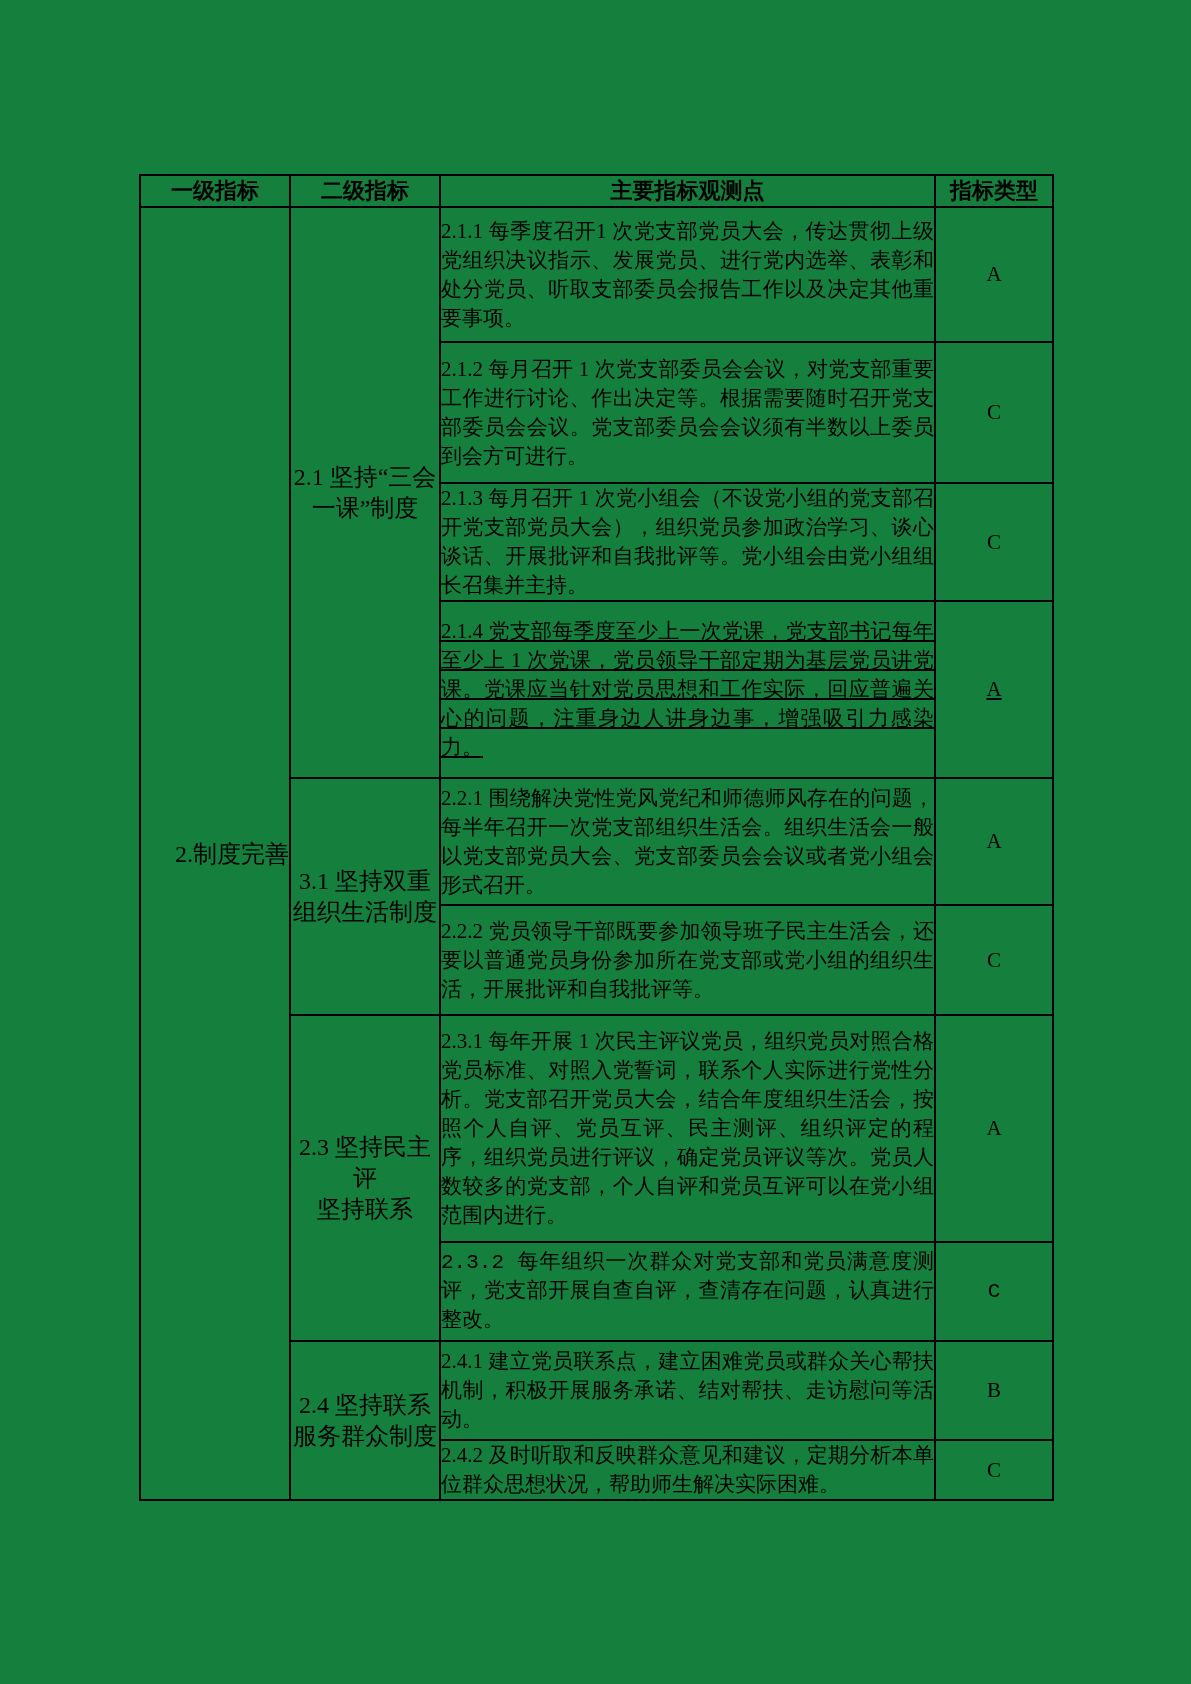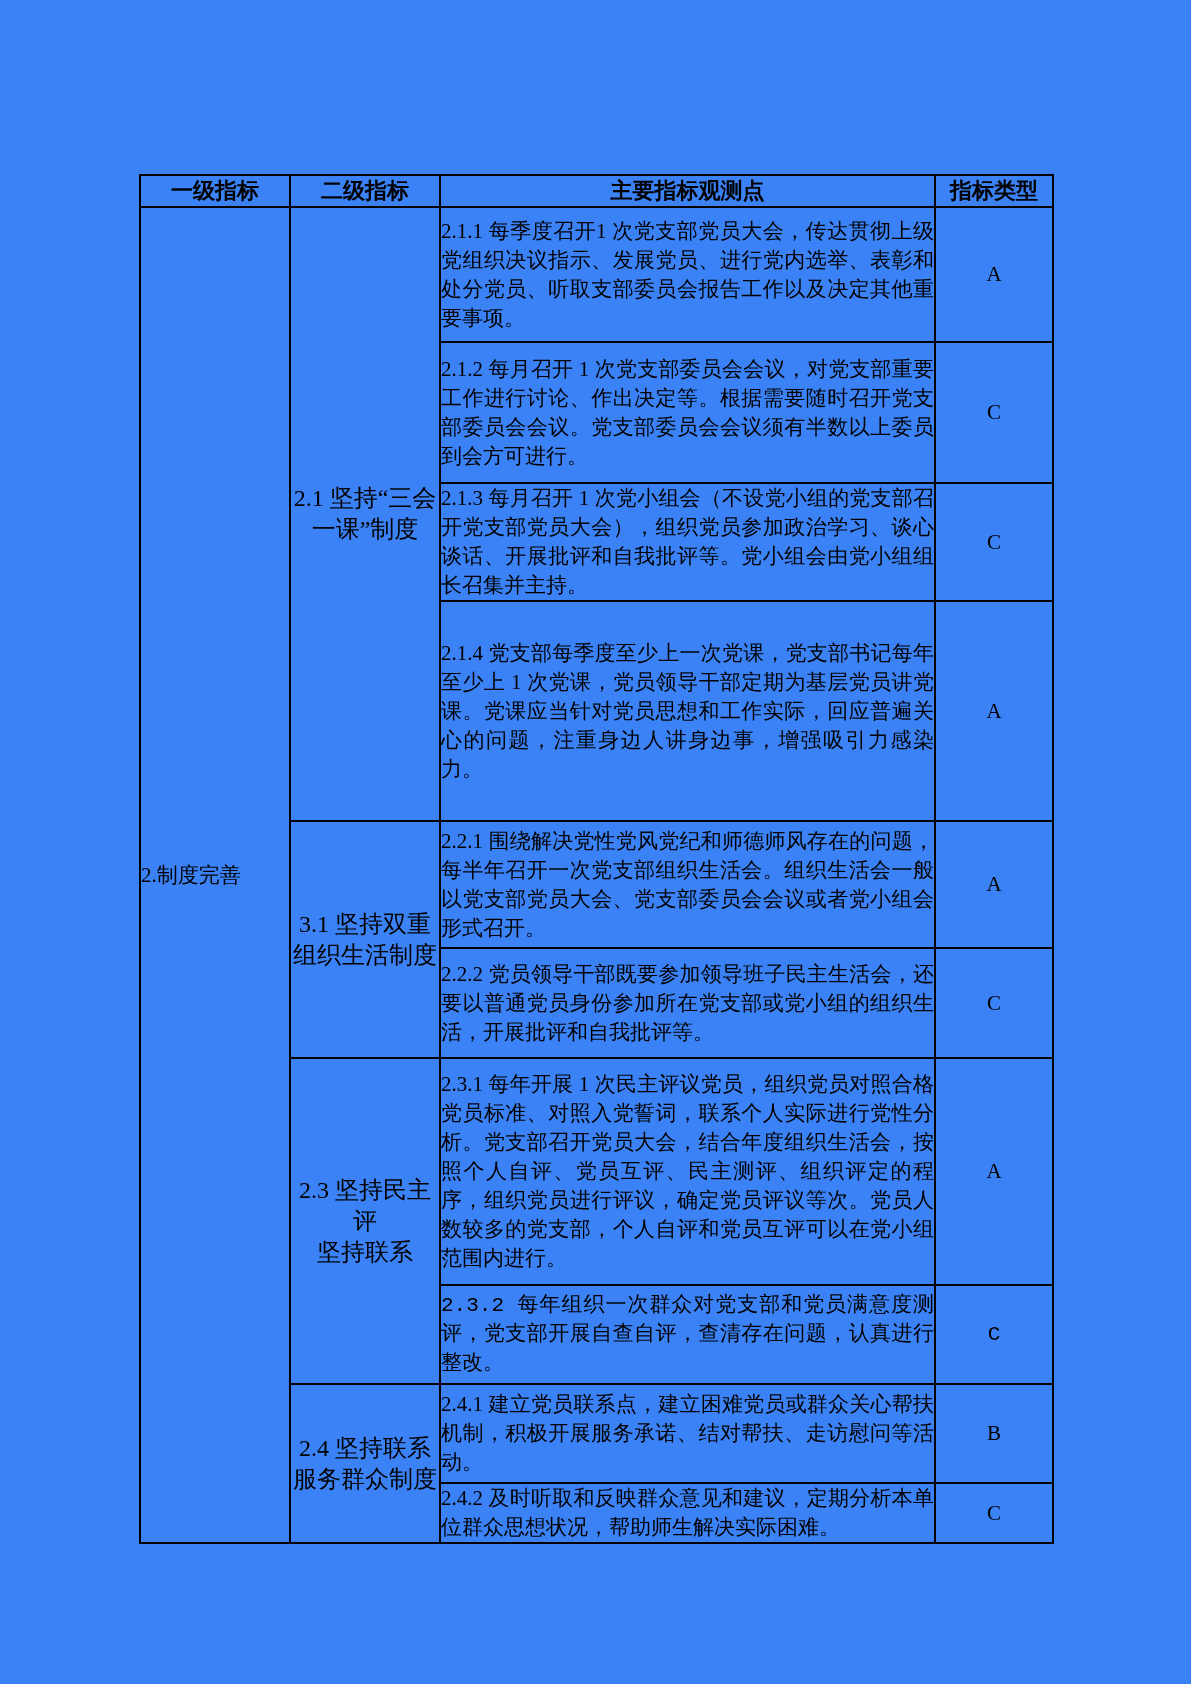--- a/index.html
+++ b/index.html
@@ -4,21 +4,21 @@
 <style>
   html, body {
     margin: 0;
     padding: 0;
     background: #ffffff;
   }
   .page {
     position: relative;
     width: 1191px;
     height: 1684px;
-    background: #3b82f6;
+    background: #15803d;
     font-family: "Liberation Serif", "DejaVu Serif", serif;
     color: #000000;
   }
   table.indicator-table {
     position: absolute;
     left: 139px;
     top: 174px;
     border-collapse: collapse;
     table-layout: fixed;
     width: 914px;
@@ -30,39 +30,39 @@
   table.indicator-table th,
   table.indicator-table td {
     border: 2px solid #000000;
     box-sizing: border-box;
     padding: 0;
   }
   tr.hdr { height: 32px; }
   tr.r0 { height: 135px; }
   tr.r1 { height: 141px; }
   tr.r2 { height: 105px; }
-  tr.r3 { height: 220px; }
+  tr.r3 { height: 177px; text-decoration: underline; }
   tr.r4 { height: 127px; }
   tr.r5 { height: 110px; }
   tr.r6 { height: 227px; }
   tr.r7 { height: 99px; font-family: Liberation Mono, monospace; }
   tr.r8 { height: 99px; }
   tr.r9 { height: 57px; }
   th.head-cell {
     font-family: "Liberation Sans", "DejaVu Sans", sans-serif;
     font-weight: 700;
     font-size: 22px;
     text-align: center;
     vertical-align: middle;
     padding: 2px 0;
   }
   td.level1-cell {
-    text-align: left;
+    text-align: right;
     vertical-align: middle;
-    font-size: 21px;
+    font-size: 24px;
   }
   td.group-cell {
     text-align: center;
     vertical-align: middle;
     font-size: 24px;
     line-height: 31px;
     margin-top: 48px;
   }
   td.obs-cell {
     vertical-align: middle;

